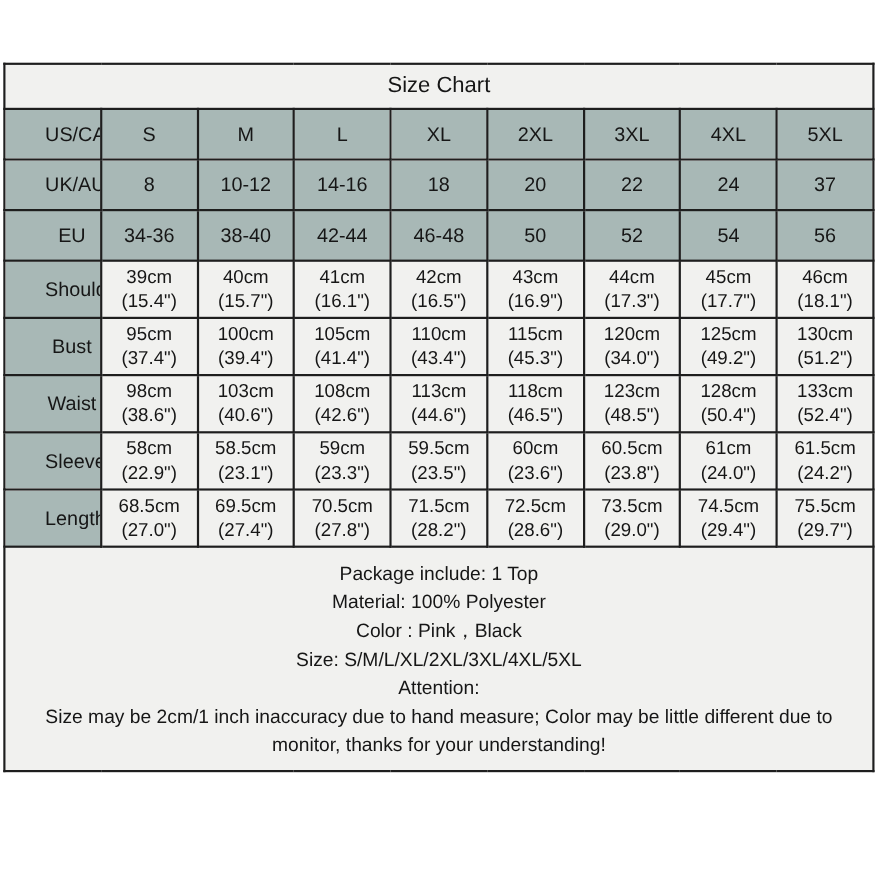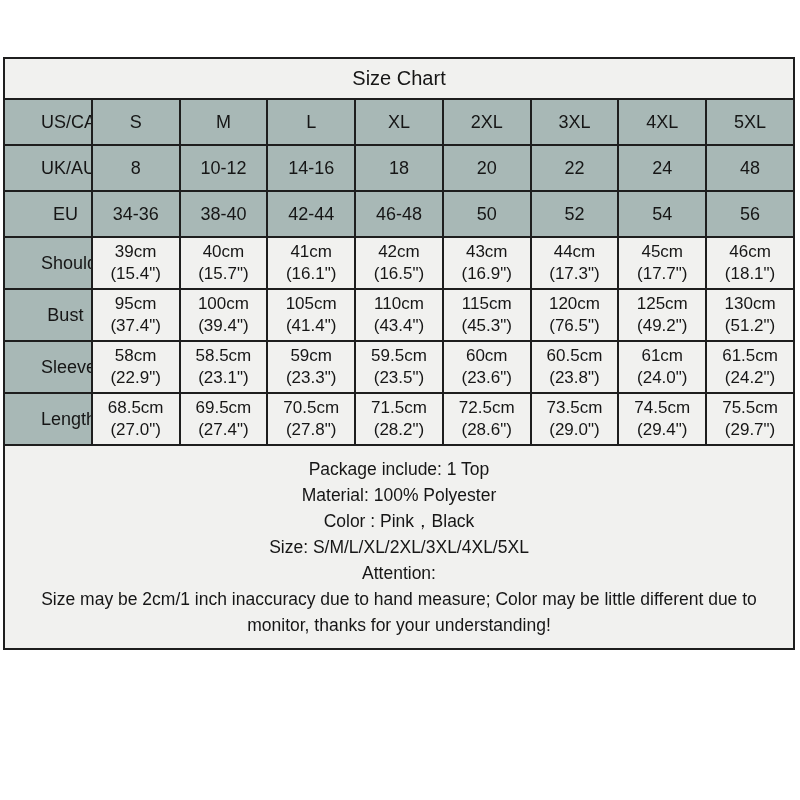--- a/index.html
+++ b/index.html
@@ -100,21 +100,21 @@
         </tr>
         <tr class="size-row">
           <td class="green label-cell">UK/AU</td>
           <td class="green size-cell">8</td>
           <td class="green size-cell">10-12</td>
           <td class="green size-cell">14-16</td>
           <td class="green size-cell">18</td>
           <td class="green size-cell">20</td>
           <td class="green size-cell">22</td>
           <td class="green size-cell">24</td>
-          <td class="green size-cell">48</td>
+          <td class="green size-cell">37</td>
         </tr>
         <tr class="size-row">
           <td class="green label-cell">EU</td>
           <td class="green size-cell">34-36</td>
           <td class="green size-cell">38-40</td>
           <td class="green size-cell">42-44</td>
           <td class="green size-cell">46-48</td>
           <td class="green size-cell">50</td>
           <td class="green size-cell">52</td>
           <td class="green size-cell">54</td>
@@ -147,25 +147,44 @@
 (37.4")</td>
           <td class="meas-cell">100cm
 (39.4")</td>
           <td class="meas-cell">105cm
 (41.4")</td>
           <td class="meas-cell">110cm
 (43.4")</td>
           <td class="meas-cell">115cm
 (45.3")</td>
           <td class="meas-cell">120cm
-(76.5")</td>
+(34.0")</td>
           <td class="meas-cell">125cm
 (49.2")</td>
           <td class="meas-cell">130cm
 (51.2")</td>
+        </tr>
+        <tr class="meas-row">
+          <td class="green label-cell">Waist</td>
+          <td class="meas-cell">98cm
+(38.6")</td>
+          <td class="meas-cell">103cm
+(40.6")</td>
+          <td class="meas-cell">108cm
+(42.6")</td>
+          <td class="meas-cell">113cm
+(44.6")</td>
+          <td class="meas-cell">118cm
+(46.5")</td>
+          <td class="meas-cell">123cm
+(48.5")</td>
+          <td class="meas-cell">128cm
+(50.4")</td>
+          <td class="meas-cell">133cm
+(52.4")</td>
         </tr>
         <tr class="meas-row">
           <td class="green label-cell">Sleeve</td>
           <td class="meas-cell">58cm
 (22.9")</td>
           <td class="meas-cell">58.5cm
 (23.1")</td>
           <td class="meas-cell">59cm
 (23.3")</td>
           <td class="meas-cell">59.5cm

